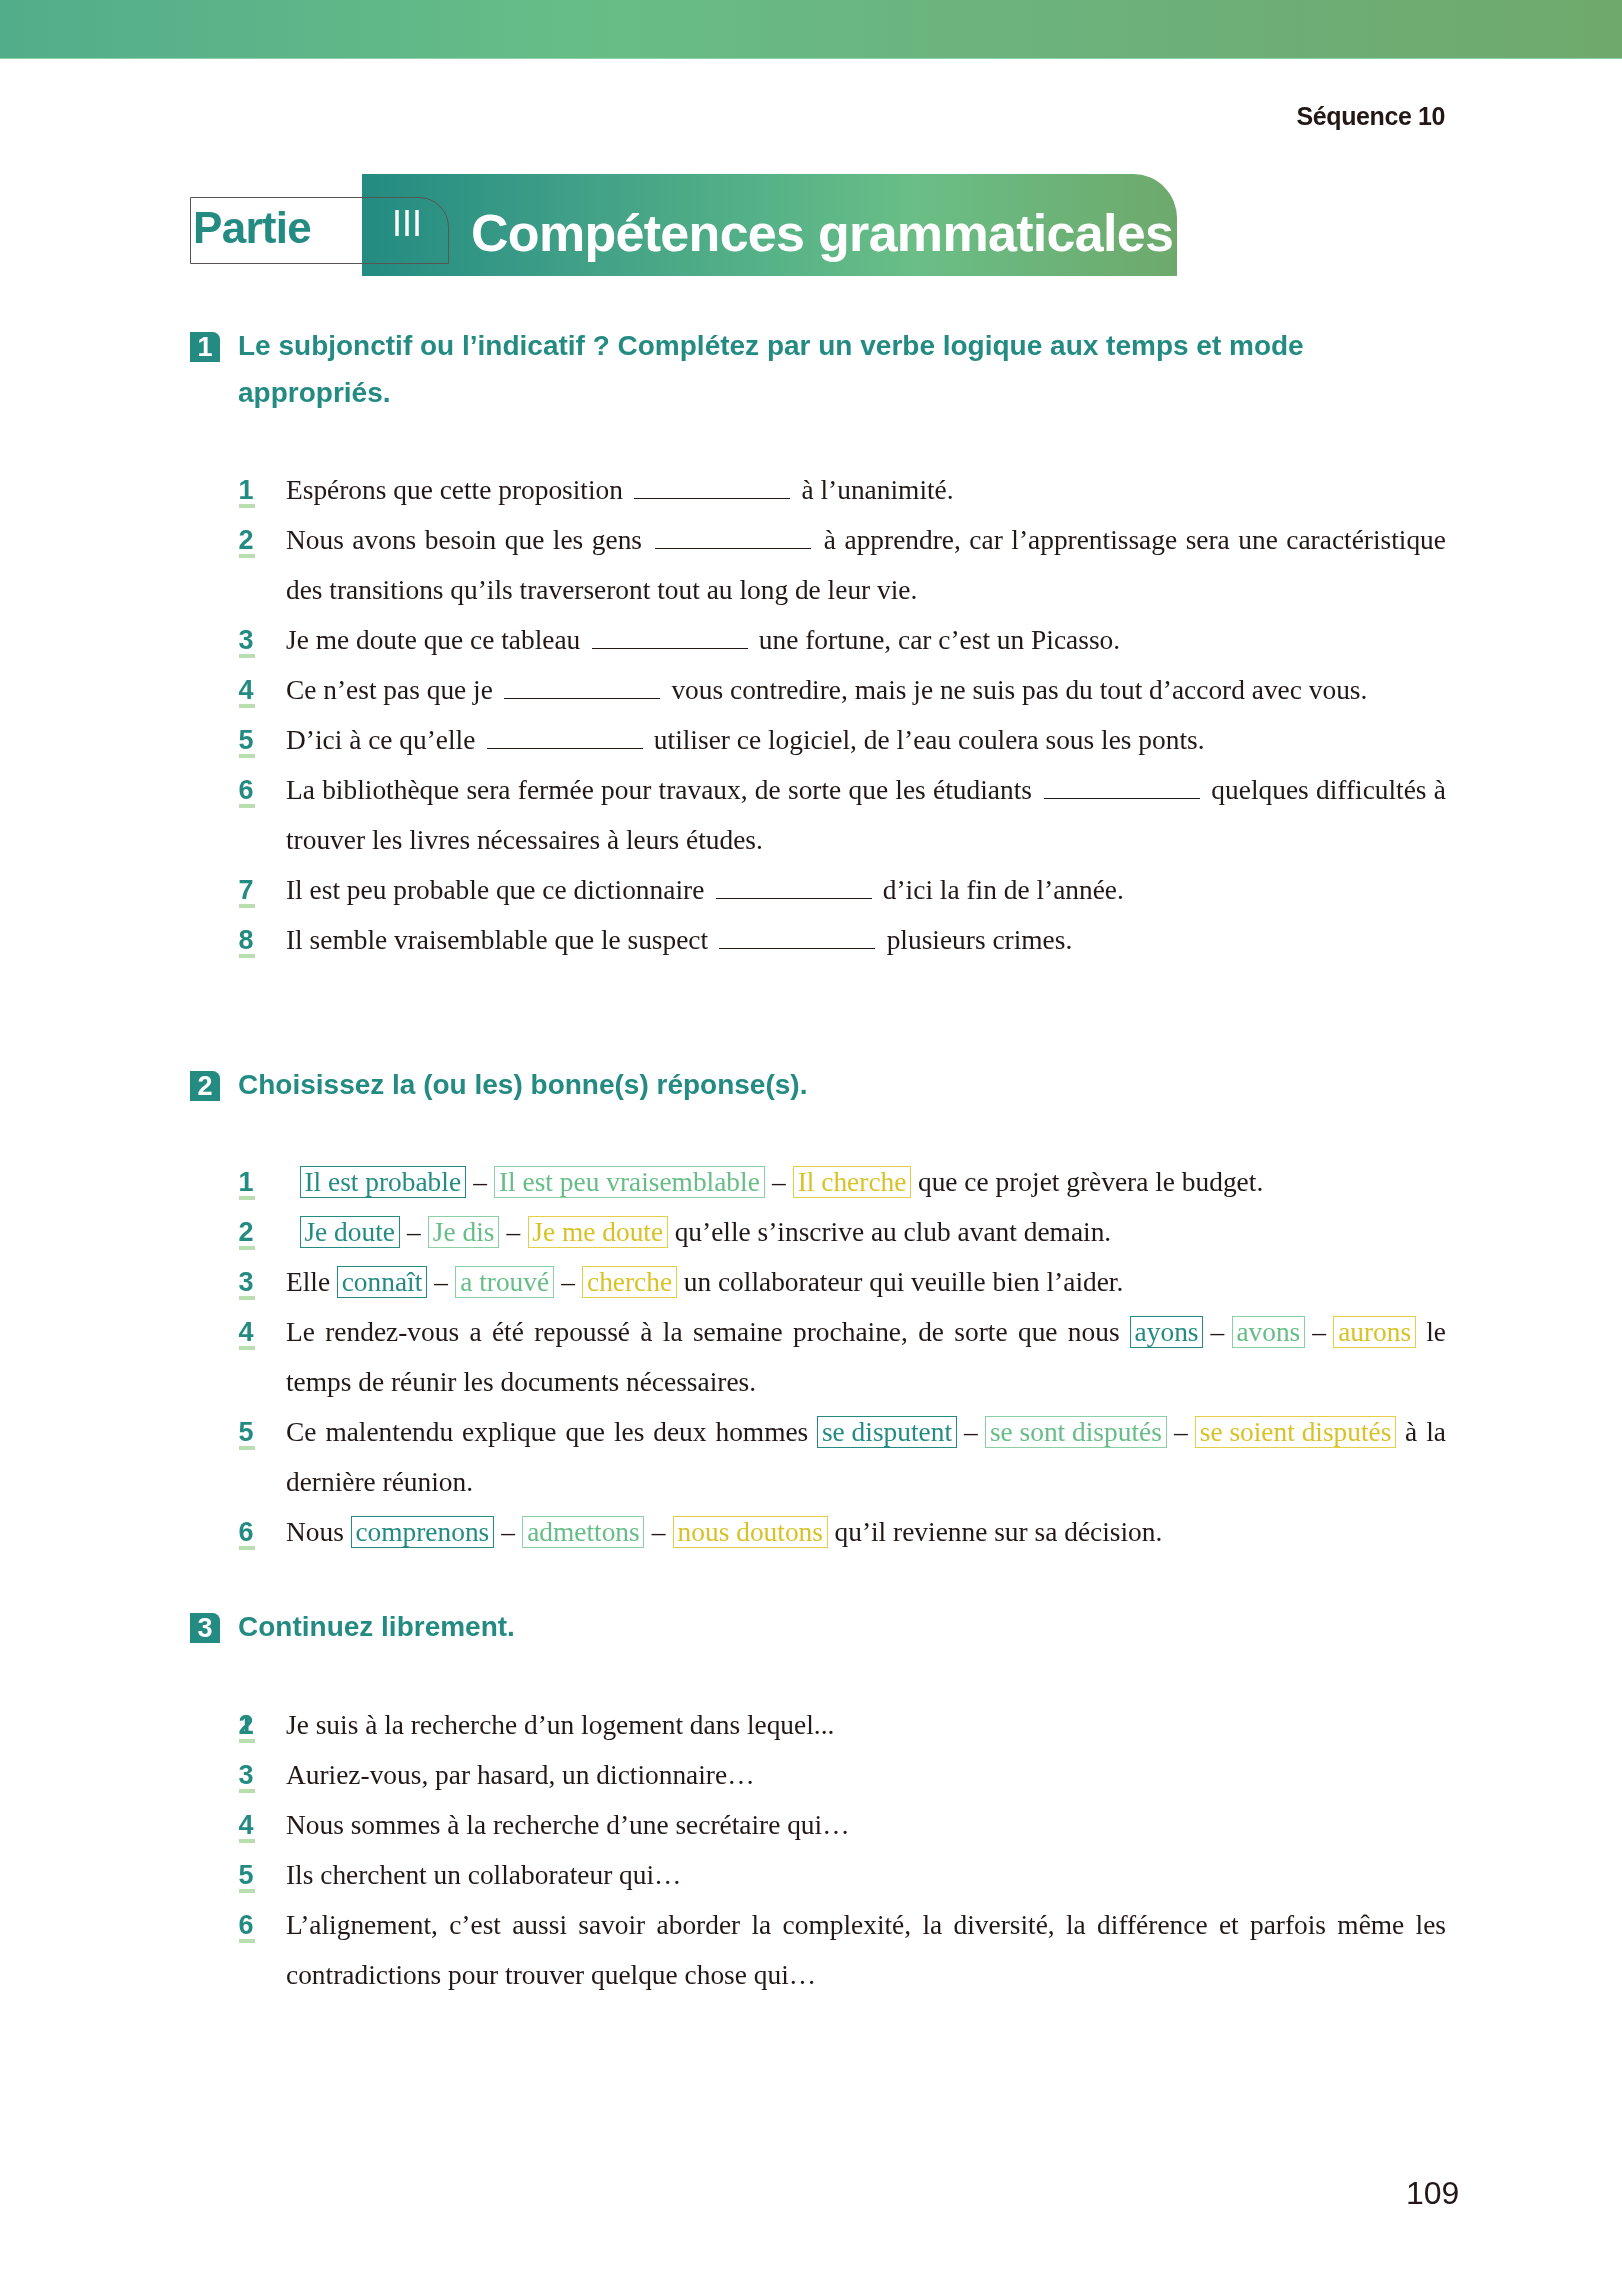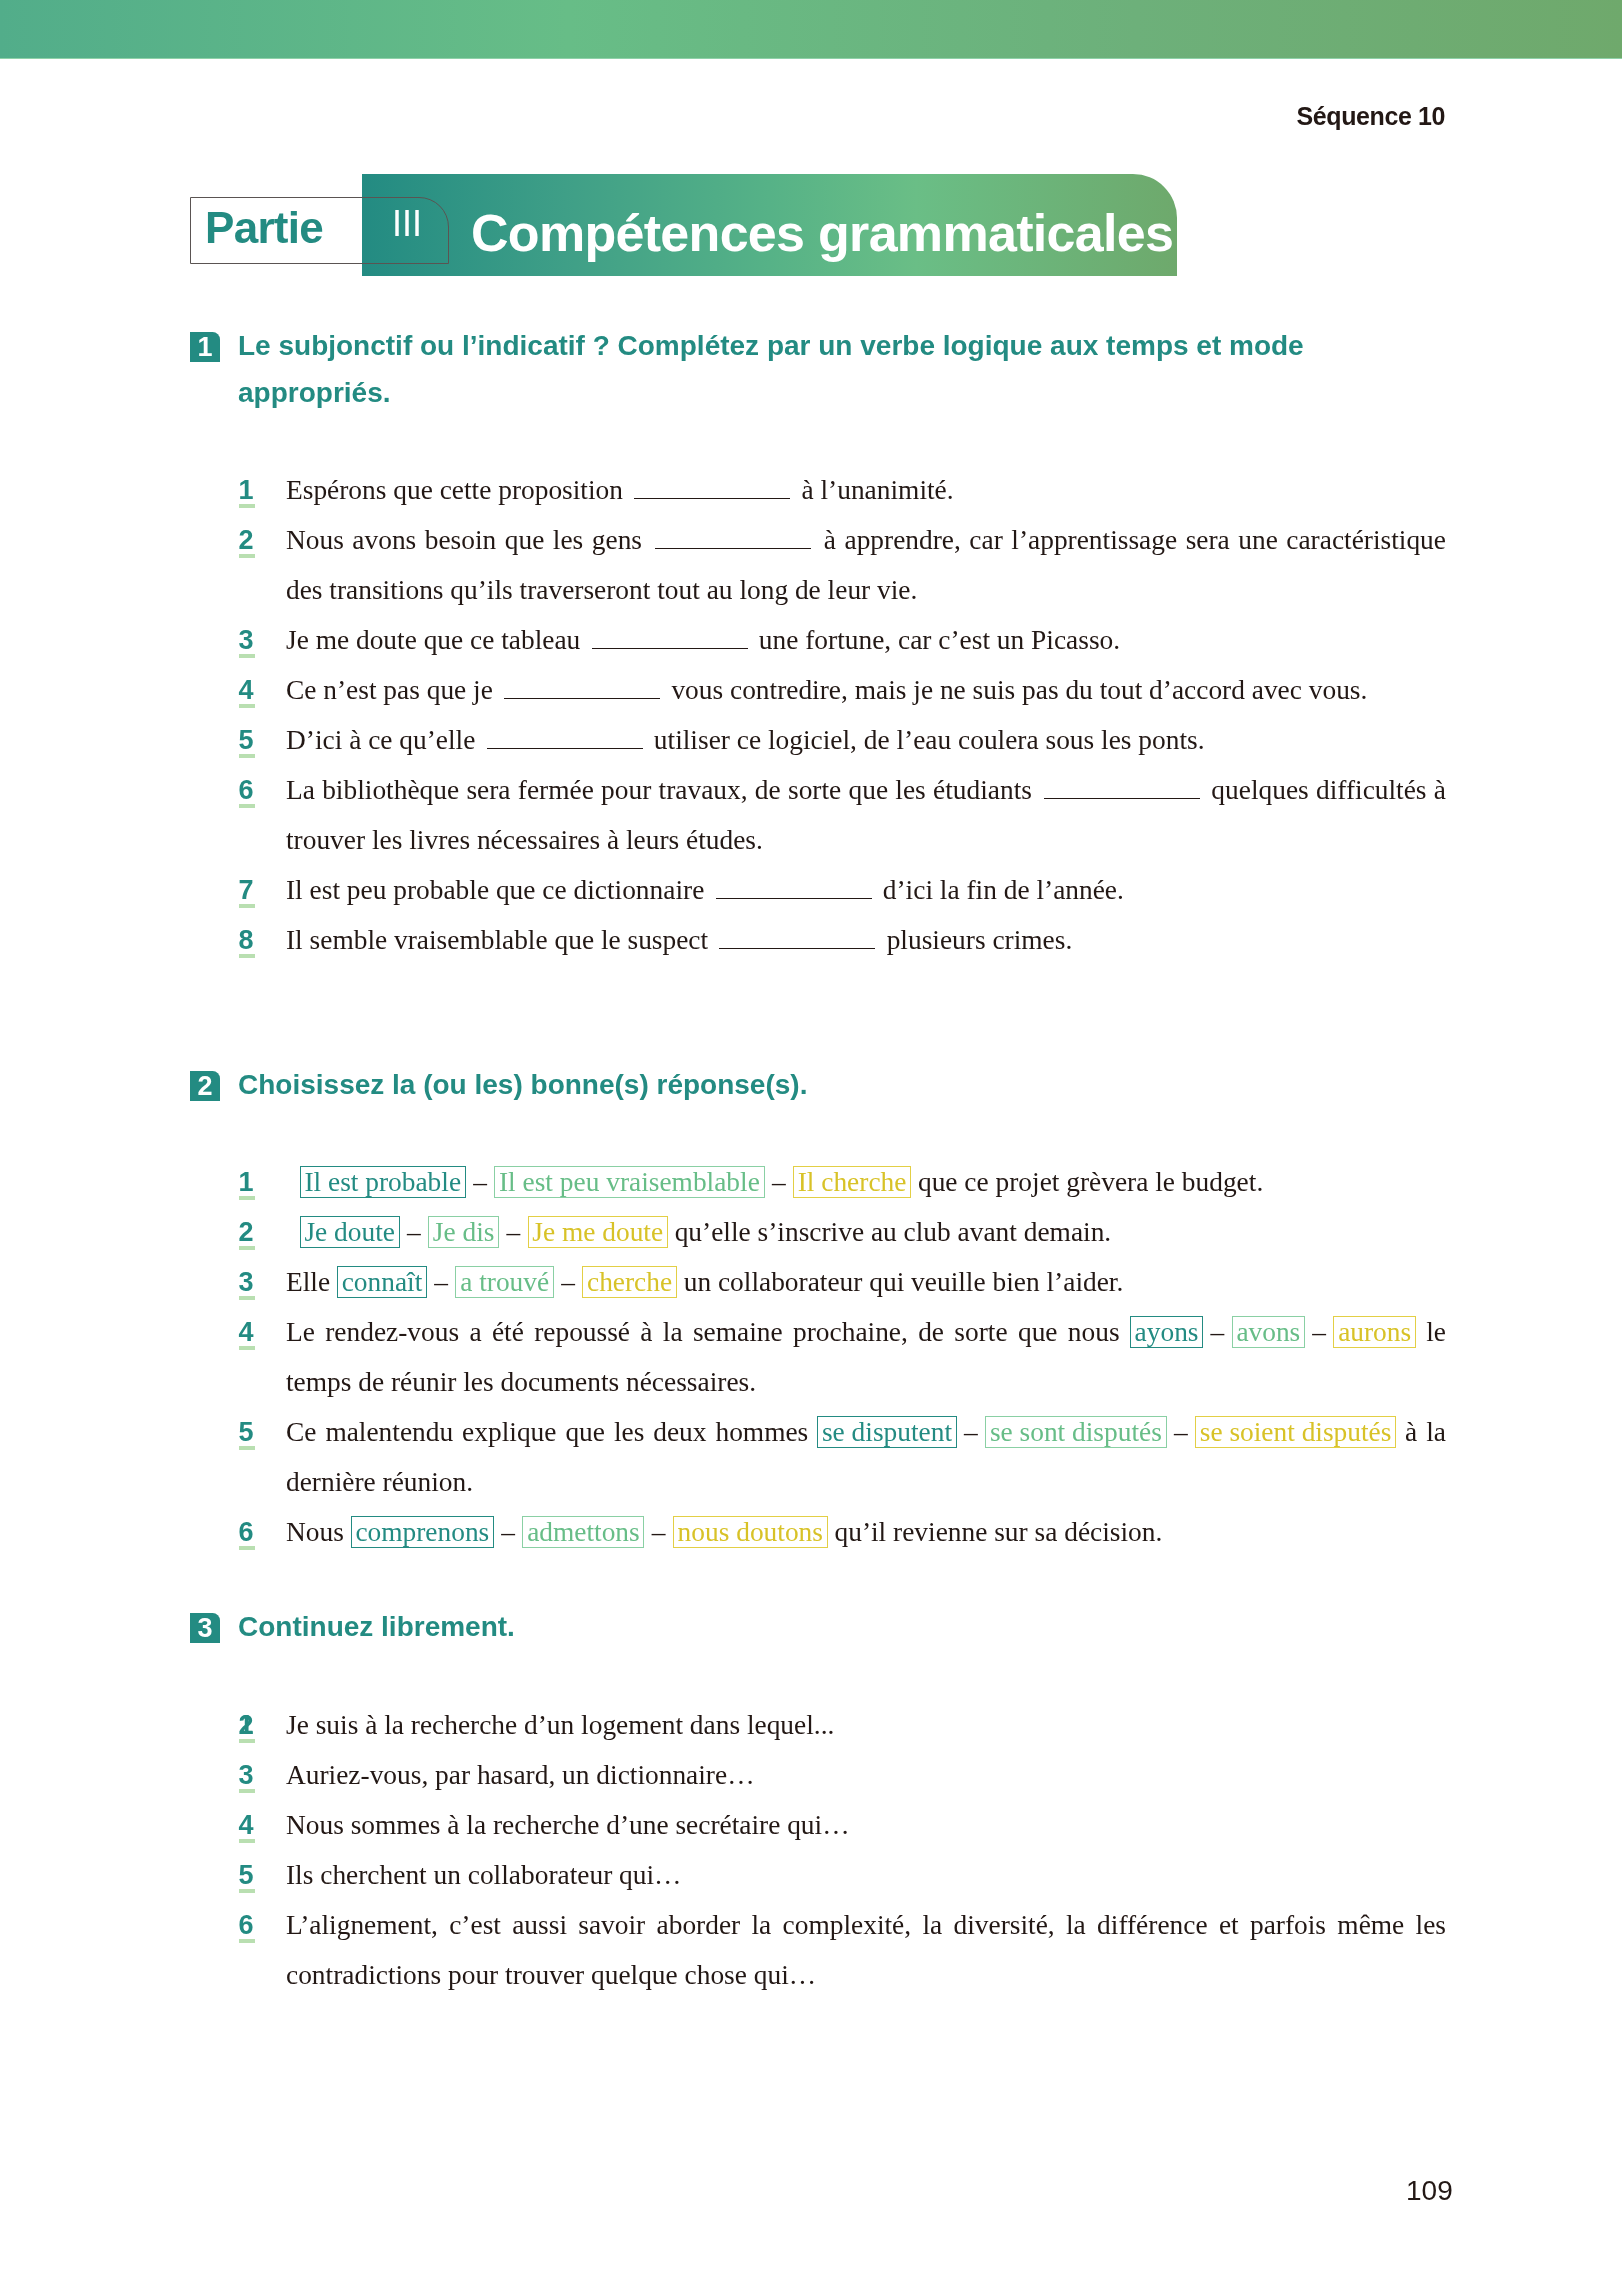--- a/index.html
+++ b/index.html
@@ -23,21 +23,21 @@
     position: absolute; left: 362px; top: 174px; width: 815px; height: 102px;
     background: linear-gradient(90deg, #238b82 0%, #3f9f87 25%, #56b287 50%, #6abe86 68%, #6ea96c 100%);
     border-top-right-radius: 44px;
   }
   .partie-box {
     position: absolute; left: 190px; top: 197px; width: 259px; height: 67px;
     border: 1.5px solid #5a5452; border-top-right-radius: 30px;
     box-sizing: border-box;
   }
   .partie-label {
-    position: absolute; left: 205px; top: 203px;
+    position: absolute; left: 193px; top: 203px;
     font-family: "Liberation Sans", sans-serif; font-weight: bold; font-size: 44px;
     color: #238b82; letter-spacing: -0.7px;
   }
   .partie-num {
     position: absolute; left: 376px; top: 203px;
     font-family: "Liberation Sans", sans-serif; font-weight: normal; font-size: 36px;
     color: #ffffff;
     margin-left: 16px;
   }
   .banner-title {
@@ -67,21 +67,21 @@
     content: ""; position: absolute; left: 1.5px; top: 39px; width: 16.3px; height: 3.7px; background: #b9dfb1;
   }
   .blank { display: inline-block; width: 156px; border-bottom: 1.5px solid #231815; height: 22px; vertical-align: baseline; margin: 0 4.4px; }
   .opt { display: inline-block; padding: 0 3.7px; line-height: 30px; border: 1.5px solid; vertical-align: baseline; }
   .opt-a { color: #238b82; border-color: #238b82; }
   .opt-b { color: #67bd87; border-color: #8ad0a4; }
   .opt-c { color: #d8c227; border-color: #e3cf45; }
   .dash { margin: 0 7.4px; }
   .page-num {
     position: absolute; left: 1406px; top: 2175px;
-    font-family: "Liberation Sans", sans-serif; font-size: 28px; color: #231815;
+    font-family: "Liberation Sans", sans-serif; font-size: 32px; color: #231815;
   }
 </style>
 </head>
 <body>
 
 <div class="top-band"></div>
 <div class="sequence">Séquence 10</div>
 
 <div class="banner"></div>
 <div class="partie-box"></div>

